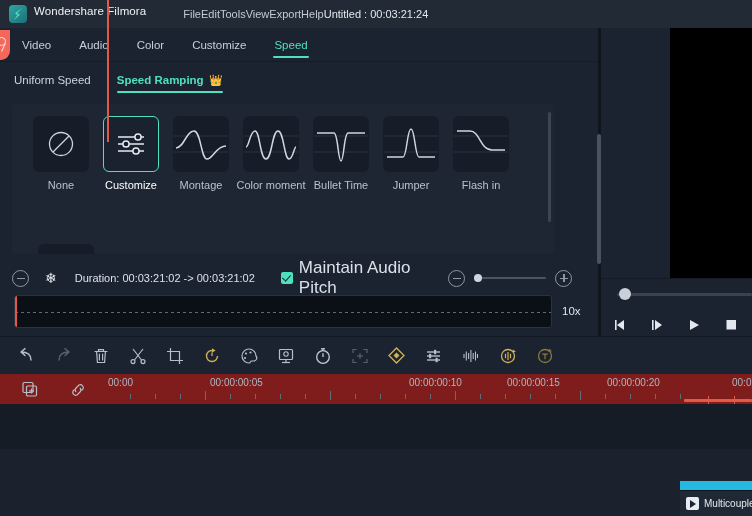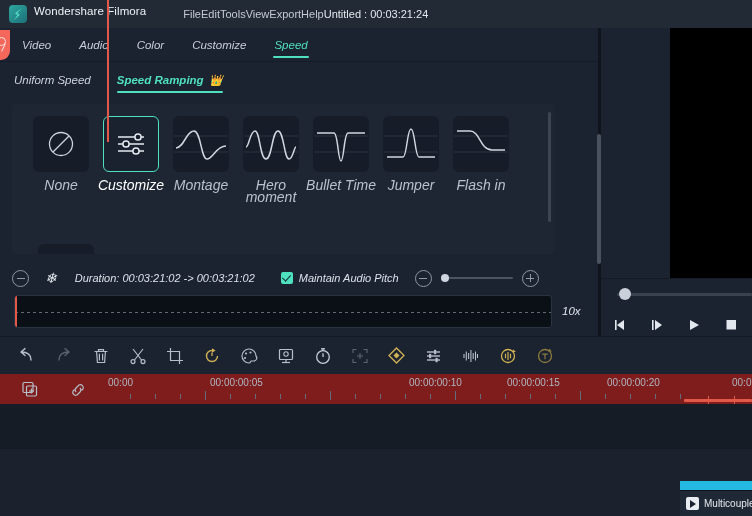--- a/index.html
+++ b/index.html
@@ -36,21 +36,20 @@
   .doc-title {
     position: absolute; left: 0; right: 0; top: 0; height: 28px;
     display: flex; align-items: center; justify-content: center;
     font-size: 11px; color: #e4e9ef; pointer-events: none;
   }
 
   
   .panel {
     position: absolute; left: 0; top: 28px; width: 598px; height: 308px;
     background: #1b2230;
-    font-style: italic;
   }
   .cat-tabs {
     display: flex; align-items: center; gap: 0; height: 34px;
     padding-left: 8px; border-bottom: 1px solid #161c27;
   }
   .cat-tab {
     font-size: 11.5px; color: #c8cfd9; padding: 0 14px; height: 34px;
     display: flex; align-items: center; position: relative; cursor: default;
   }
   .cat-tab.active { color: #4fe0c0; }
@@ -77,21 +76,21 @@
   .presets-row { display: flex; gap: 0; padding: 12px 0 0 14px; }
   .preset { width: 70px; display: flex; flex-direction: column; align-items: center; cursor: default; }
   .preset + .preset { margin-left: 0; }
   .preset-thumb {
     width: 56px; height: 56px; border-radius: 6px; background: #161d29;
     display: flex; align-items: center; justify-content: center;
     border: 1.5px solid transparent;
   }
   .preset.selected .preset-thumb { border-color: #4fe0c0; background:#1a2230; }
   .preset-label {
-    margin-top: 7px; font-size: 14px; color: #b9c1cc; text-align: center; line-height: 12px;
+    margin-top: 7px; font-size: 11px; color: #b9c1cc; text-align: center; line-height: 12px;
     width: 70px;
   }
   .preset.selected .preset-label { color: #ffffff; }
   .preset-ghost {
     position: absolute; left: 26px; top: 140px; width: 56px; height: 18px;
     background: #161d29; border-radius: 6px 6px 0 0;
   }
   .presets-scroll {
     position: absolute; right: 3px; top: 8px; width: 3px; height: 110px;
     background: #3b4554; border-radius: 2px;
@@ -116,21 +115,21 @@
   .dur-text { margin-left: 18px; font-size: 11px; color: #dbe1e9; white-space: nowrap; }
   .map-check { margin-left: 26px; display: flex; align-items: center; gap: 6px; }
   .chk {
     width: 12px; height: 12px; border-radius: 2px; background: #4fe0c0;
     position: relative; flex: none;
   }
   .chk::after {
     content:""; position:absolute; left:3.2px; top:1.4px; width:4px; height:7px;
     border: solid #12313a; border-width: 0 1.8px 1.8px 0; transform: rotate(42deg);
   }
-  .map-label { font-size: 11px; color: #dbe1e9; }
+  .map-label { font-size: 17px; color: #dbe1e9; }
   .zoom-ctl { margin-left: 16px; display: flex; align-items: center; gap: 0; }
   .zoom-track {
     width: 72px; height: 2px; background: #4a5463; margin: 0 9px; position: relative; border-radius: 1px;
   }
   .zoom-knob {
     position: absolute; left: 0px; top: -3px; width: 8px; height: 8px;
     border-radius: 50%; background: #cfd6df;
   }
 
   
@@ -357,21 +356,21 @@
         </div>
 
         <div class="preset">
           <div class="preset-thumb">
             <svg width="54" height="54" viewBox="0 0 54 54">
               <line x1="0" y1="19" x2="54" y2="19" stroke="#2b3442" stroke-width="1"></line>
               <line x1="0" y1="35" x2="54" y2="35" stroke="#2b3442" stroke-width="1"></line>
               <path d="M2 30 C5 30 6 14 11 14 C16 14 16 42 22 42 C28 42 28 14 34 14 C40 14 40 42 45 42 C49 42 50 30 52 30" fill="none" stroke="#cfd6df" stroke-width="1.5"></path>
             </svg>
           </div>
-          <div class="preset-label">Hero moment</div>
+          <div class="preset-label">Color moment</div>
         </div>
 
         <div class="preset">
           <div class="preset-thumb">
             <svg width="54" height="54" viewBox="0 0 54 54">
               <line x1="0" y1="19" x2="54" y2="19" stroke="#2b3442" stroke-width="1"></line>
               <line x1="0" y1="35" x2="54" y2="35" stroke="#2b3442" stroke-width="1"></line>
               <path d="M3 16 L20 16 C24 16 24 44 27 44 C30 44 30 16 34 16 L51 16" fill="none" stroke="#cfd6df" stroke-width="1.5"></path>
             </svg>
           </div>

